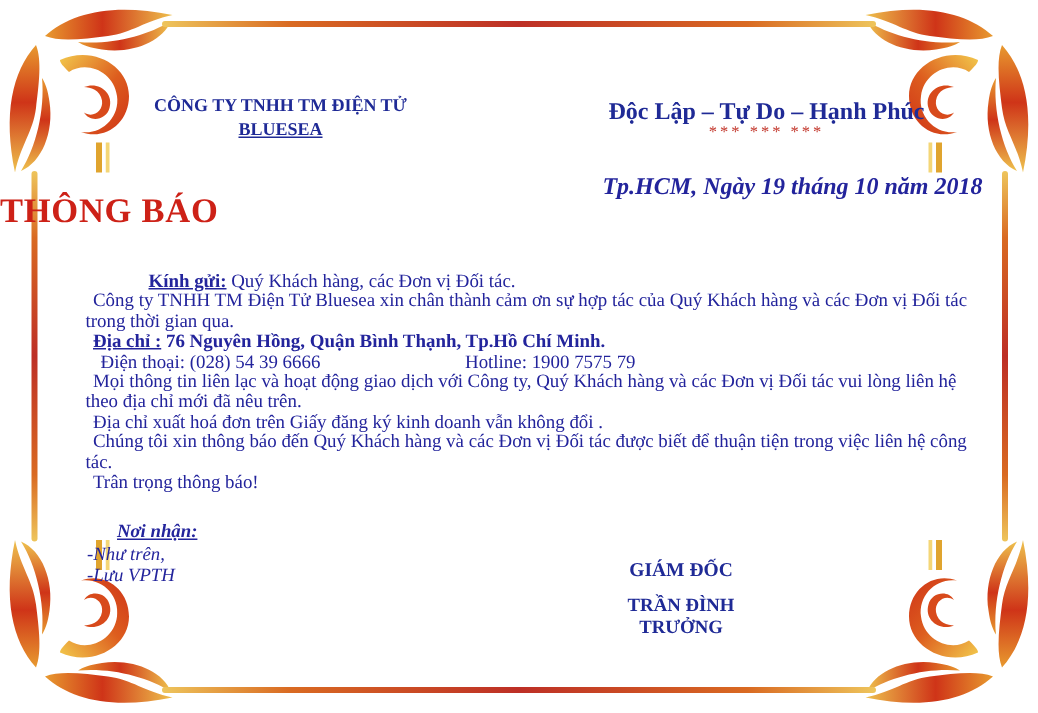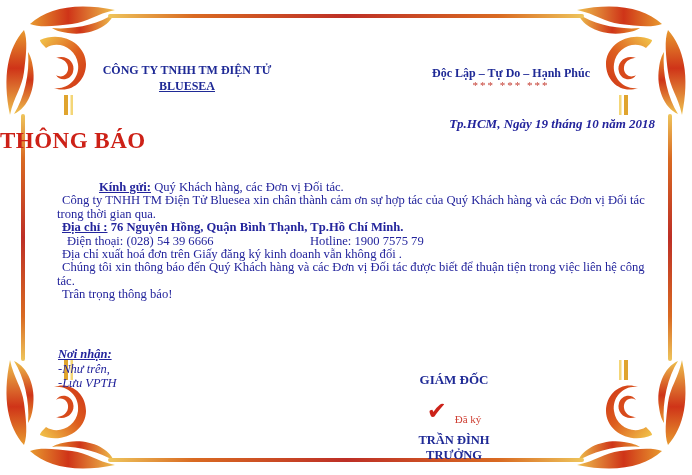--- a/index.html
+++ b/index.html
@@ -25,41 +25,41 @@
   .edge.v{width:4px;top:114px;bottom:114px;
     background:linear-gradient(180deg,#eec55c 0%,#d96a22 18%,#bd2f26 50%,#d96a22 82%,#eec55c 100%);}
   .edge.v.left{left:21px;}
   .edge.v.right{right:20px;}
   
   .company{position:absolute;left:72px;top:63px;width:230px;text-align:center;
     font-weight:bold;font-size:12px;line-height:15px;color:#1f2a96;}
   .company .name{text-decoration:underline;margin-top:1px;}
   .national{position:absolute;left:372px;top:63px;width:278px;text-align:center;color:#1f2a96;}
   .national .l1{font-weight:bold;font-size:13px;}
-  .national .l2{font-weight:bold;font-size:12px;margin-top:3px;}
+  .national .l2{font-weight:bold;font-size:16px;margin-top:3px;}
   .national .stars{font-size:11px;letter-spacing:2px;color:#c43b30;line-height:8px;}
-  .dateline{position:absolute;right:37px;top:116px;font-size:13px;
+  .dateline{position:absolute;right:37px;top:116px;font-size:16px;
     font-style:italic;font-weight:bold;color:#23249c;}
   
   .title{position:absolute;left:0;right:0;top:128px;text-align:left;
     font-size:23px;font-weight:bold;color:#cd2117;letter-spacing:.5px;}
   .subtitle{position:absolute;left:0;right:0;top:154px;text-align:center;
     font-size:13.5px;font-style:italic;color:#23249c;}
   
   .body{position:absolute;left:57px;right:40px;top:181px;
     font-size:12.6px;line-height:13.4px;color:#23249c;}
   .body p{margin:0;text-indent:5px;}
   .body p.salute{text-indent:42px;}
   .bold{font-weight:bold;}
   .ul{text-decoration:underline;}
   .phone-row .slot{display:inline-block;width:248px;}
   
   .recipients{position:absolute;left:58px;top:347px;font-style:italic;
     font-size:12.5px;line-height:14.5px;color:#23249c;}
-  .recipients .lbl{font-weight:bold;text-decoration:underline;}
+  .recipients .lbl{font-weight:bold;text-decoration:underline;margin-left:20px;}
   .signature{position:absolute;left:390px;top:372px;width:128px;text-align:center;color:#1f2a96;}
   .signature .role{font-weight:bold;font-size:13px;}
   .signature .signed{margin-top:11px;height:26px;}
   .signature .check{color:#cc2219;font-size:24px;line-height:20px;
     display:inline-block;transform:translateY(2px);}
   .signature .dakyd{color:#cf4034;font-size:11px;font-style:normal;
     display:inline-block;transform:translateY(6px);margin-left:4px;}
   .signature .name{font-weight:bold;font-size:12.5px;margin-top:8px;}
 </style>
 </head>
@@ -126,33 +126,30 @@
 
   <div class="dateline">Tp.HCM, Ngày 19 tháng 10 năm 2018</div>
 
   <div class="title">THÔNG BÁO</div>
 
   <div class="body">
     <p class="salute"><span class="bold ul">Kính gửi:</span><span> Quý Khách hàng, các Đơn vị Đối tác.</span></p>
     <p>Công ty TNHH TM Điện Tử Bluesea xin chân thành cảm ơn sự hợp tác của Quý Khách hàng và các Đơn vị Đối tác trong thời gian qua.</p>
     <p><span class="bold ul">Địa chỉ :</span><span class="bold"> 76 Nguyên Hồng, Quận Bình Thạnh, Tp.Hồ Chí Minh.</span></p>
     <p class="phone-row"><span class="slot">Điện thoại: (028) 54 39 6666</span><span>Hotline: 1900 7575 79</span></p>
+    <p>Mọi thông tin liên lạc và hoạt động giao dịch với Công ty, Quý Khách hàng và các Đơn vị Đối tác vui lòng liên hệ theo địa chỉ mới đã nêu trên.</p>
     <p>Địa chỉ xuất hoá đơn trên Giấy đăng ký kinh doanh vẫn không đổi .</p>
     <p>Chúng tôi xin thông báo đến Quý Khách hàng và các Đơn vị Đối tác được biết để thuận tiện trong việc liên hệ công tác.</p>
     <p>Trân trọng thông báo!</p>
   </div>
 
   <div class="recipients">
     <div class="lbl">Nơi nhận:</div>
     <div>-Như trên,</div>
     <div>-Lưu VPTH</div>
   </div>
 
   <div class="signature">
     <div class="role">GIÁM ĐỐC</div>
-    <div class="signed">
-      <span class="check">✔</span>
-      <span class="dakyd">Đã ký</span>
-    </div>
     <div class="name">TRẦN ĐÌNH TRƯỞNG</div>
   </div>
 
 </div>
 
 </body></html>

